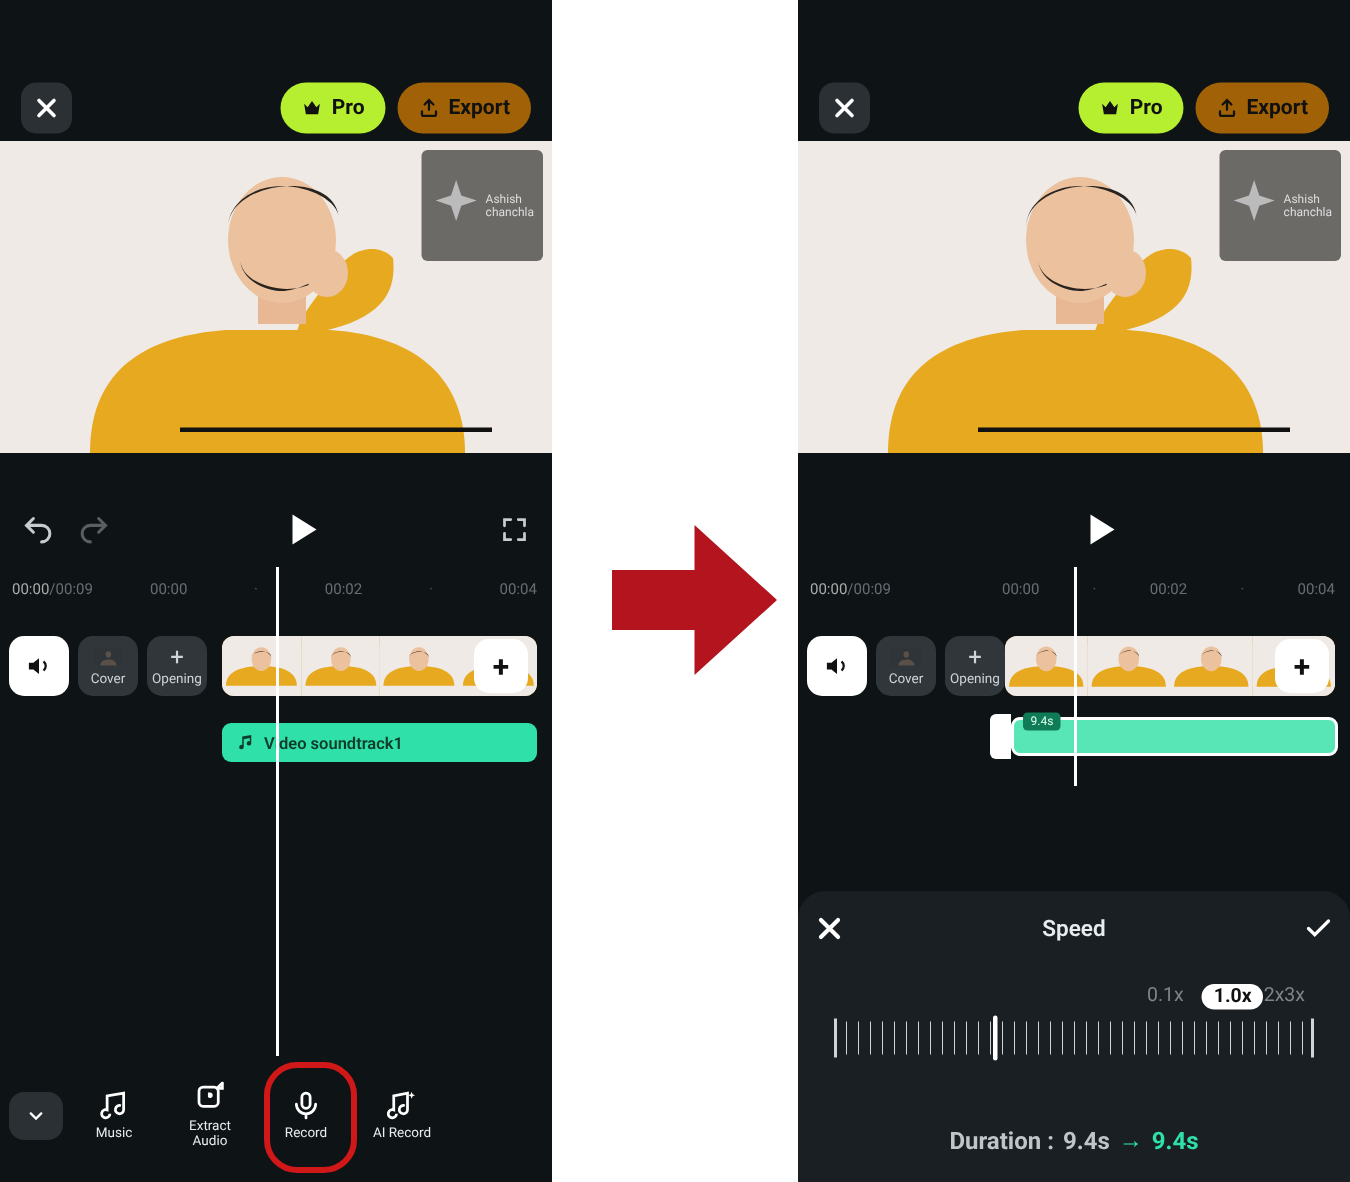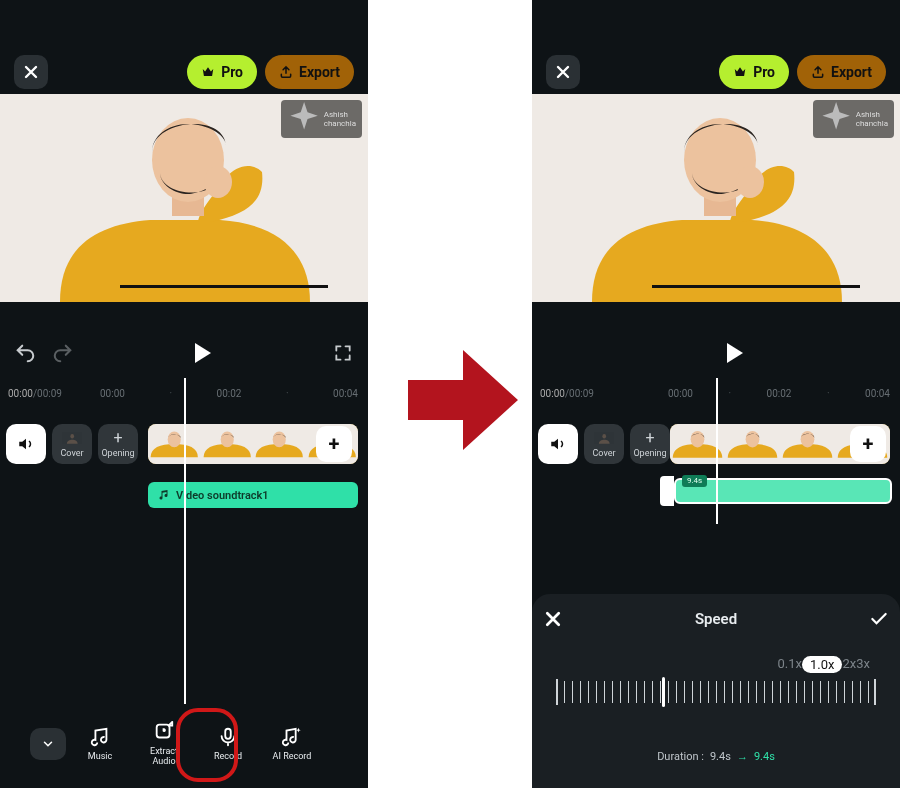--- a/index.html
+++ b/index.html
@@ -46,21 +46,21 @@
 
   
   .preview {
     position:absolute; left:0; right:0; top:94px; height:208px;
     background:#efeae5; overflow:hidden;
   }
   .preview svg { width:100%; height:100%; display:block; }
   .watermark {
     position:absolute; top:6px; right:6px;
     background:rgba(0,0,0,.55); color:#ddd;
-    font-size:8px; padding:2px 6px; border-radius:4px;
+    font-size:8px; padding:20px 6px; border-radius:4px;
     display:flex; align-items:center; gap:3px;
   }
   .progressbar {
     position:absolute; left:120px; right:40px; bottom:14px; height:3px;
     background:#111;
   }
 
   
   .transport {
     position:absolute; left:0; right:0; top:332px; height:42px;
@@ -140,21 +140,21 @@
 
   .playhead {
     position:absolute; top:378px; width:2px; background:#fff;
   }
   .phone.left  .playhead { left:184px; height:326px; }
   .phone.right .playhead { left:184px; height:146px; }
 
   
   .bottombar {
     position:absolute; left:0; right:16px; bottom:12px; height:64px;
-    display:flex; align-items:center; gap:4px; padding:0 6px;justify-content:center;
+    display:flex; align-items:center; gap:4px; padding:0 6px;
   }
   .chev {
     width:36px; height:32px; border-radius:10px; background:#2a3034;
     display:flex; align-items:center; justify-content:center; cursor:pointer;
   }
   .bbitem {
     width:60px; height:58px; border-radius:14px;
     display:flex; flex-direction:column; align-items:center; justify-content:center; gap:4px;
     font-size:10px; color:#e8ecef; cursor:pointer;
   }
@@ -173,32 +173,32 @@
   .sp-head {
     display:flex; align-items:center; justify-content:space-between;
     padding:12px 8px 6px;
   }
   .sp-title { font-size:15px; font-weight:600;}
   .sp-btn { width:26px; height:26px; display:flex; align-items:center; justify-content:center; cursor:pointer;}
   .sp-scale {
     position:relative; margin:18px 24px 0; height:54px;
   }
   .sp-labels { display:flex; justify-content:flex-end; font-size:13px; color:#7d848a; padding:0 6px;}
-  .sp-labels .sel { color:#111; background:#fff; border-radius:10px; padding:1px 8px; font-weight:400;}
+  .sp-labels .sel { color:#111; background:#fff; border-radius:10px; padding:1px 8px; font-weight:700;margin-left:12px;}
   .sp-ticks {
     position:relative; margin-top:8px; height:22px;
     background:
       repeating-linear-gradient(to right, #cfd4d8 0 1px, transparent 1px 8px);
   }
   .sp-ticks::before, .sp-ticks::after{content:"";position:absolute;top:-2px;width:2px;height:26px;background:#cfd4d8;}
   .sp-ticks::before{left:0}.sp-ticks::after{right:0}
   .sp-mid {position:absolute;left:33%;top:-4px;width:3px;height:30px;background:#fff;border-radius:2px;}
   .sp-foot{
-    margin-top:40px; text-align:center; font-size:11px; color:#bfc5ca;
-    display:flex; align-items:center; justify-content:center; gap:6px;
+    margin-top:40px; text-align:center; font-size:16px; color:#bfc5ca;
+    display:flex; align-items:center; justify-content:center; gap:6px;font-weight:bold;
   }
   .sp-foot .arrow{color:#2fe0a8;}
   .sp-foot .new{color:#2fe0a8;}
 
   
   .big-arrow {
     position:absolute; left:408px; top:350px; width:110px; height:100px;
   }
 
   

